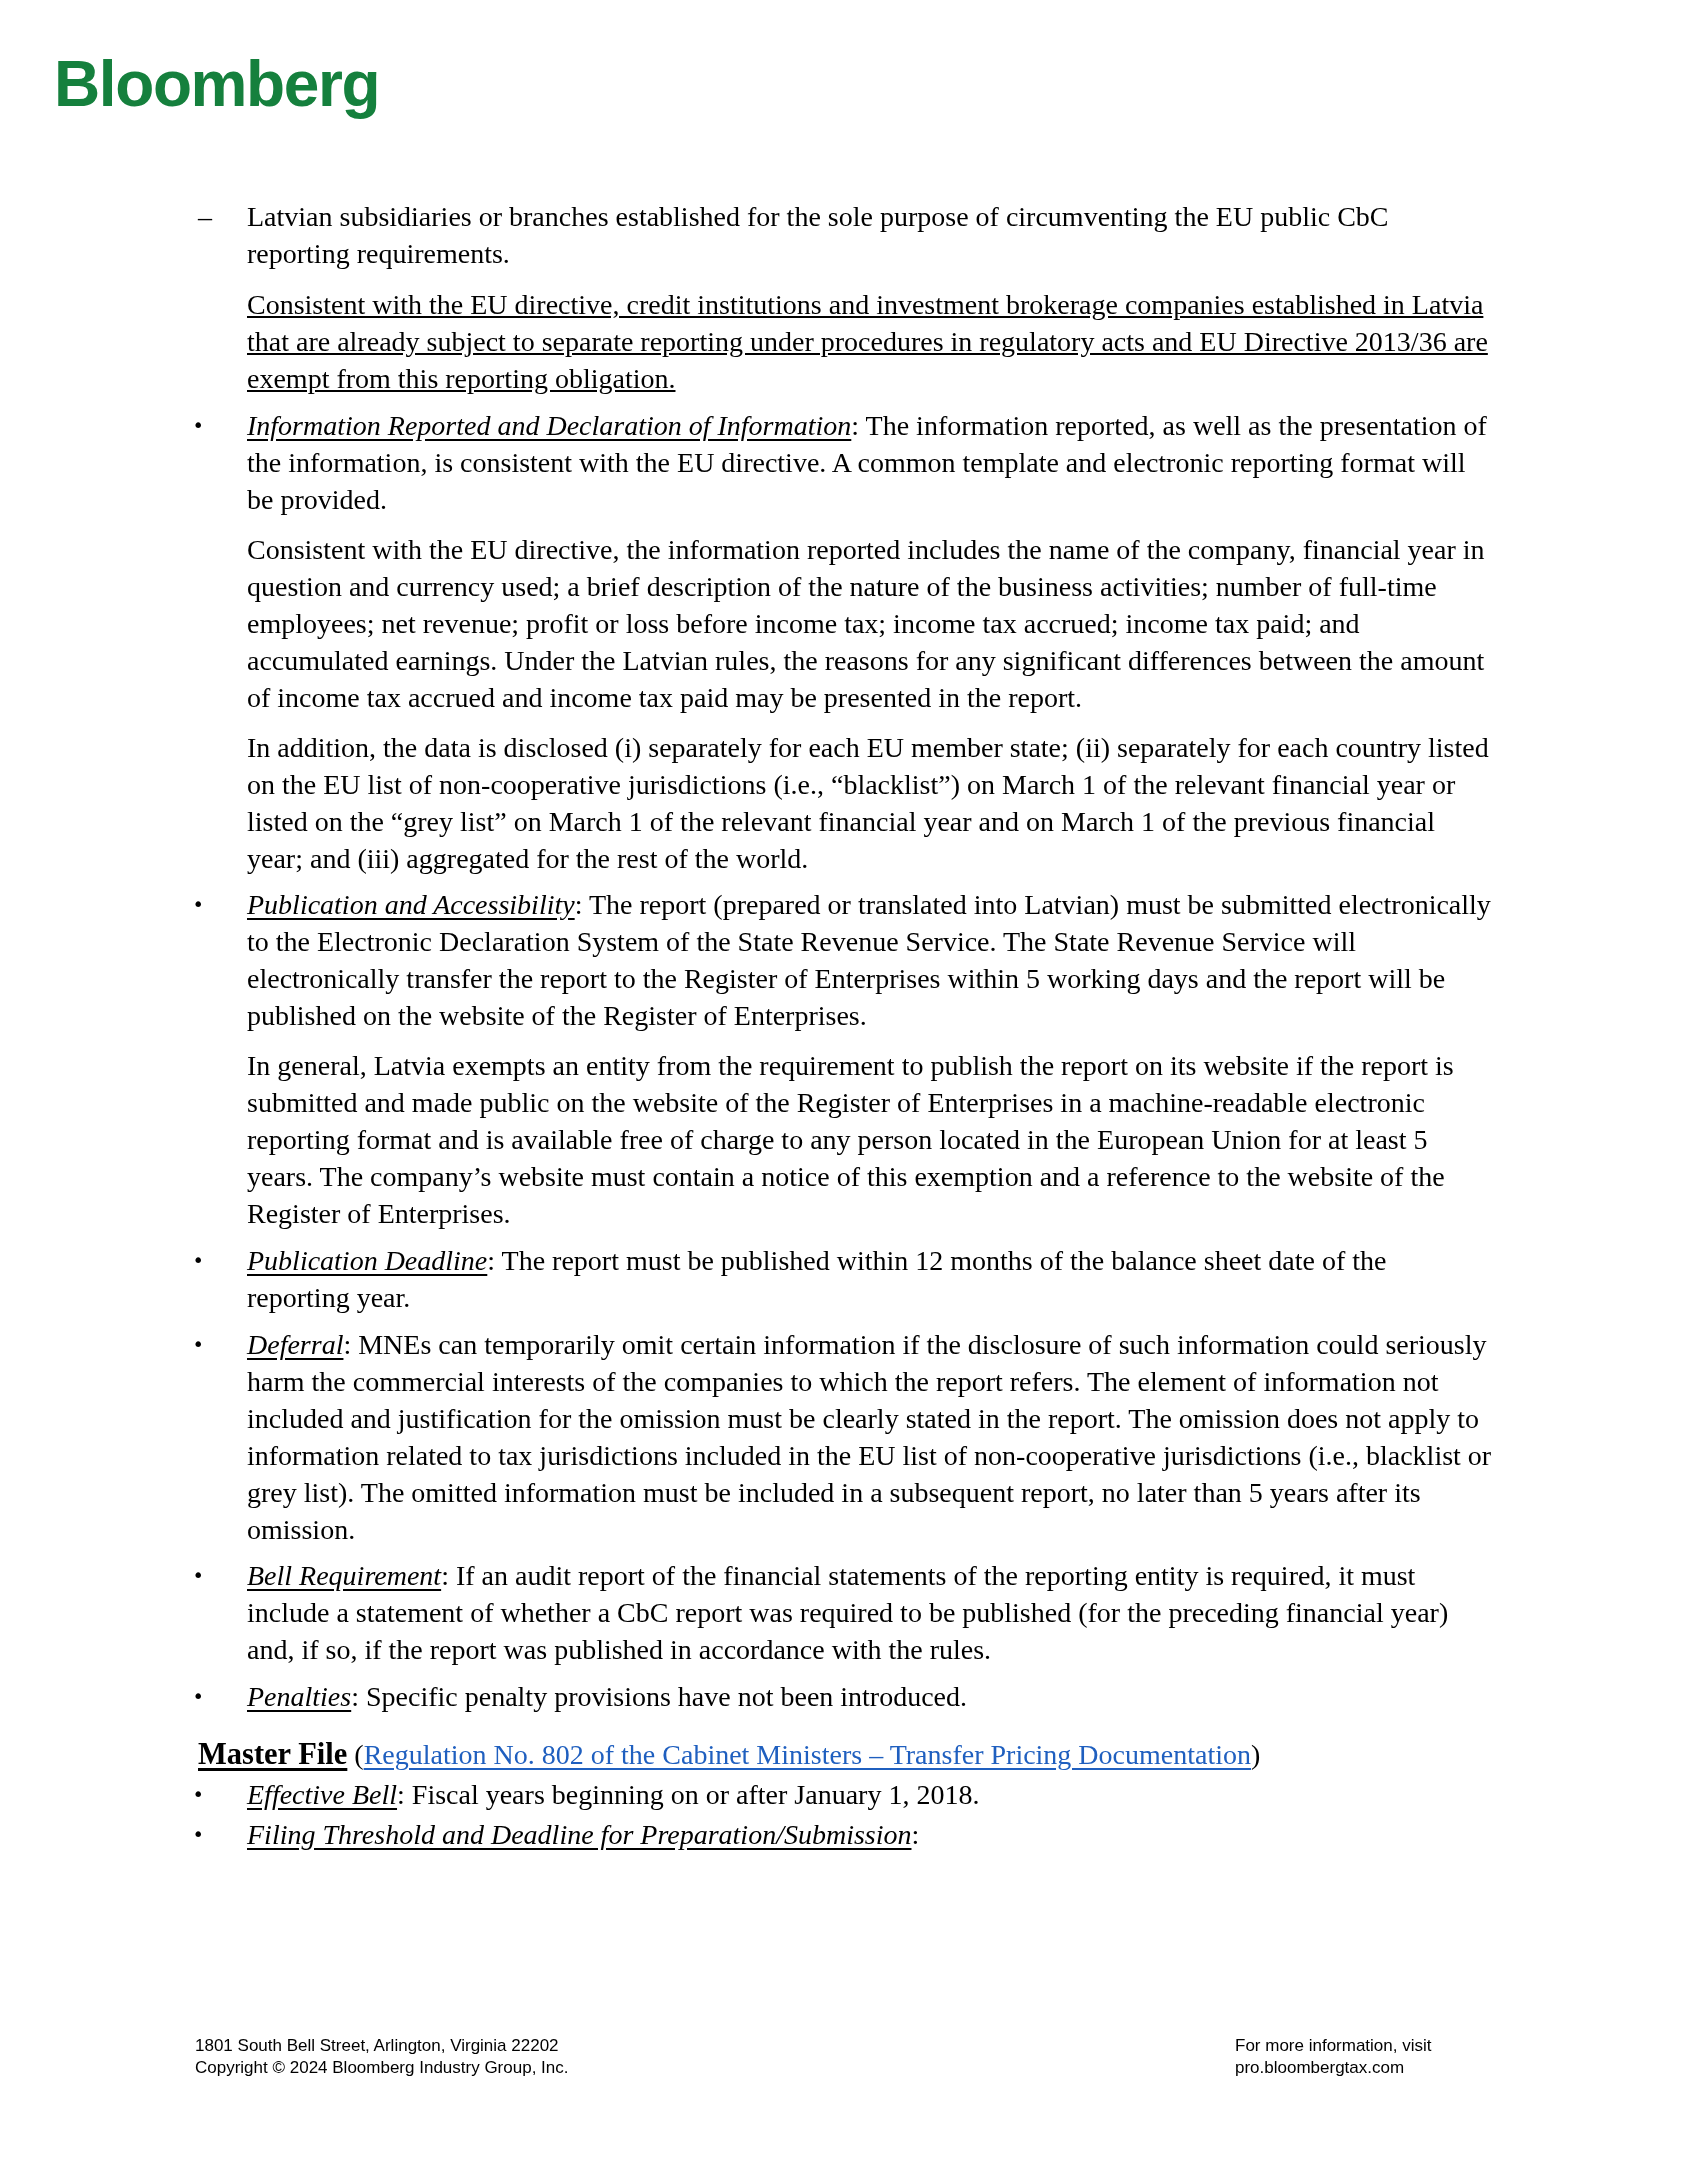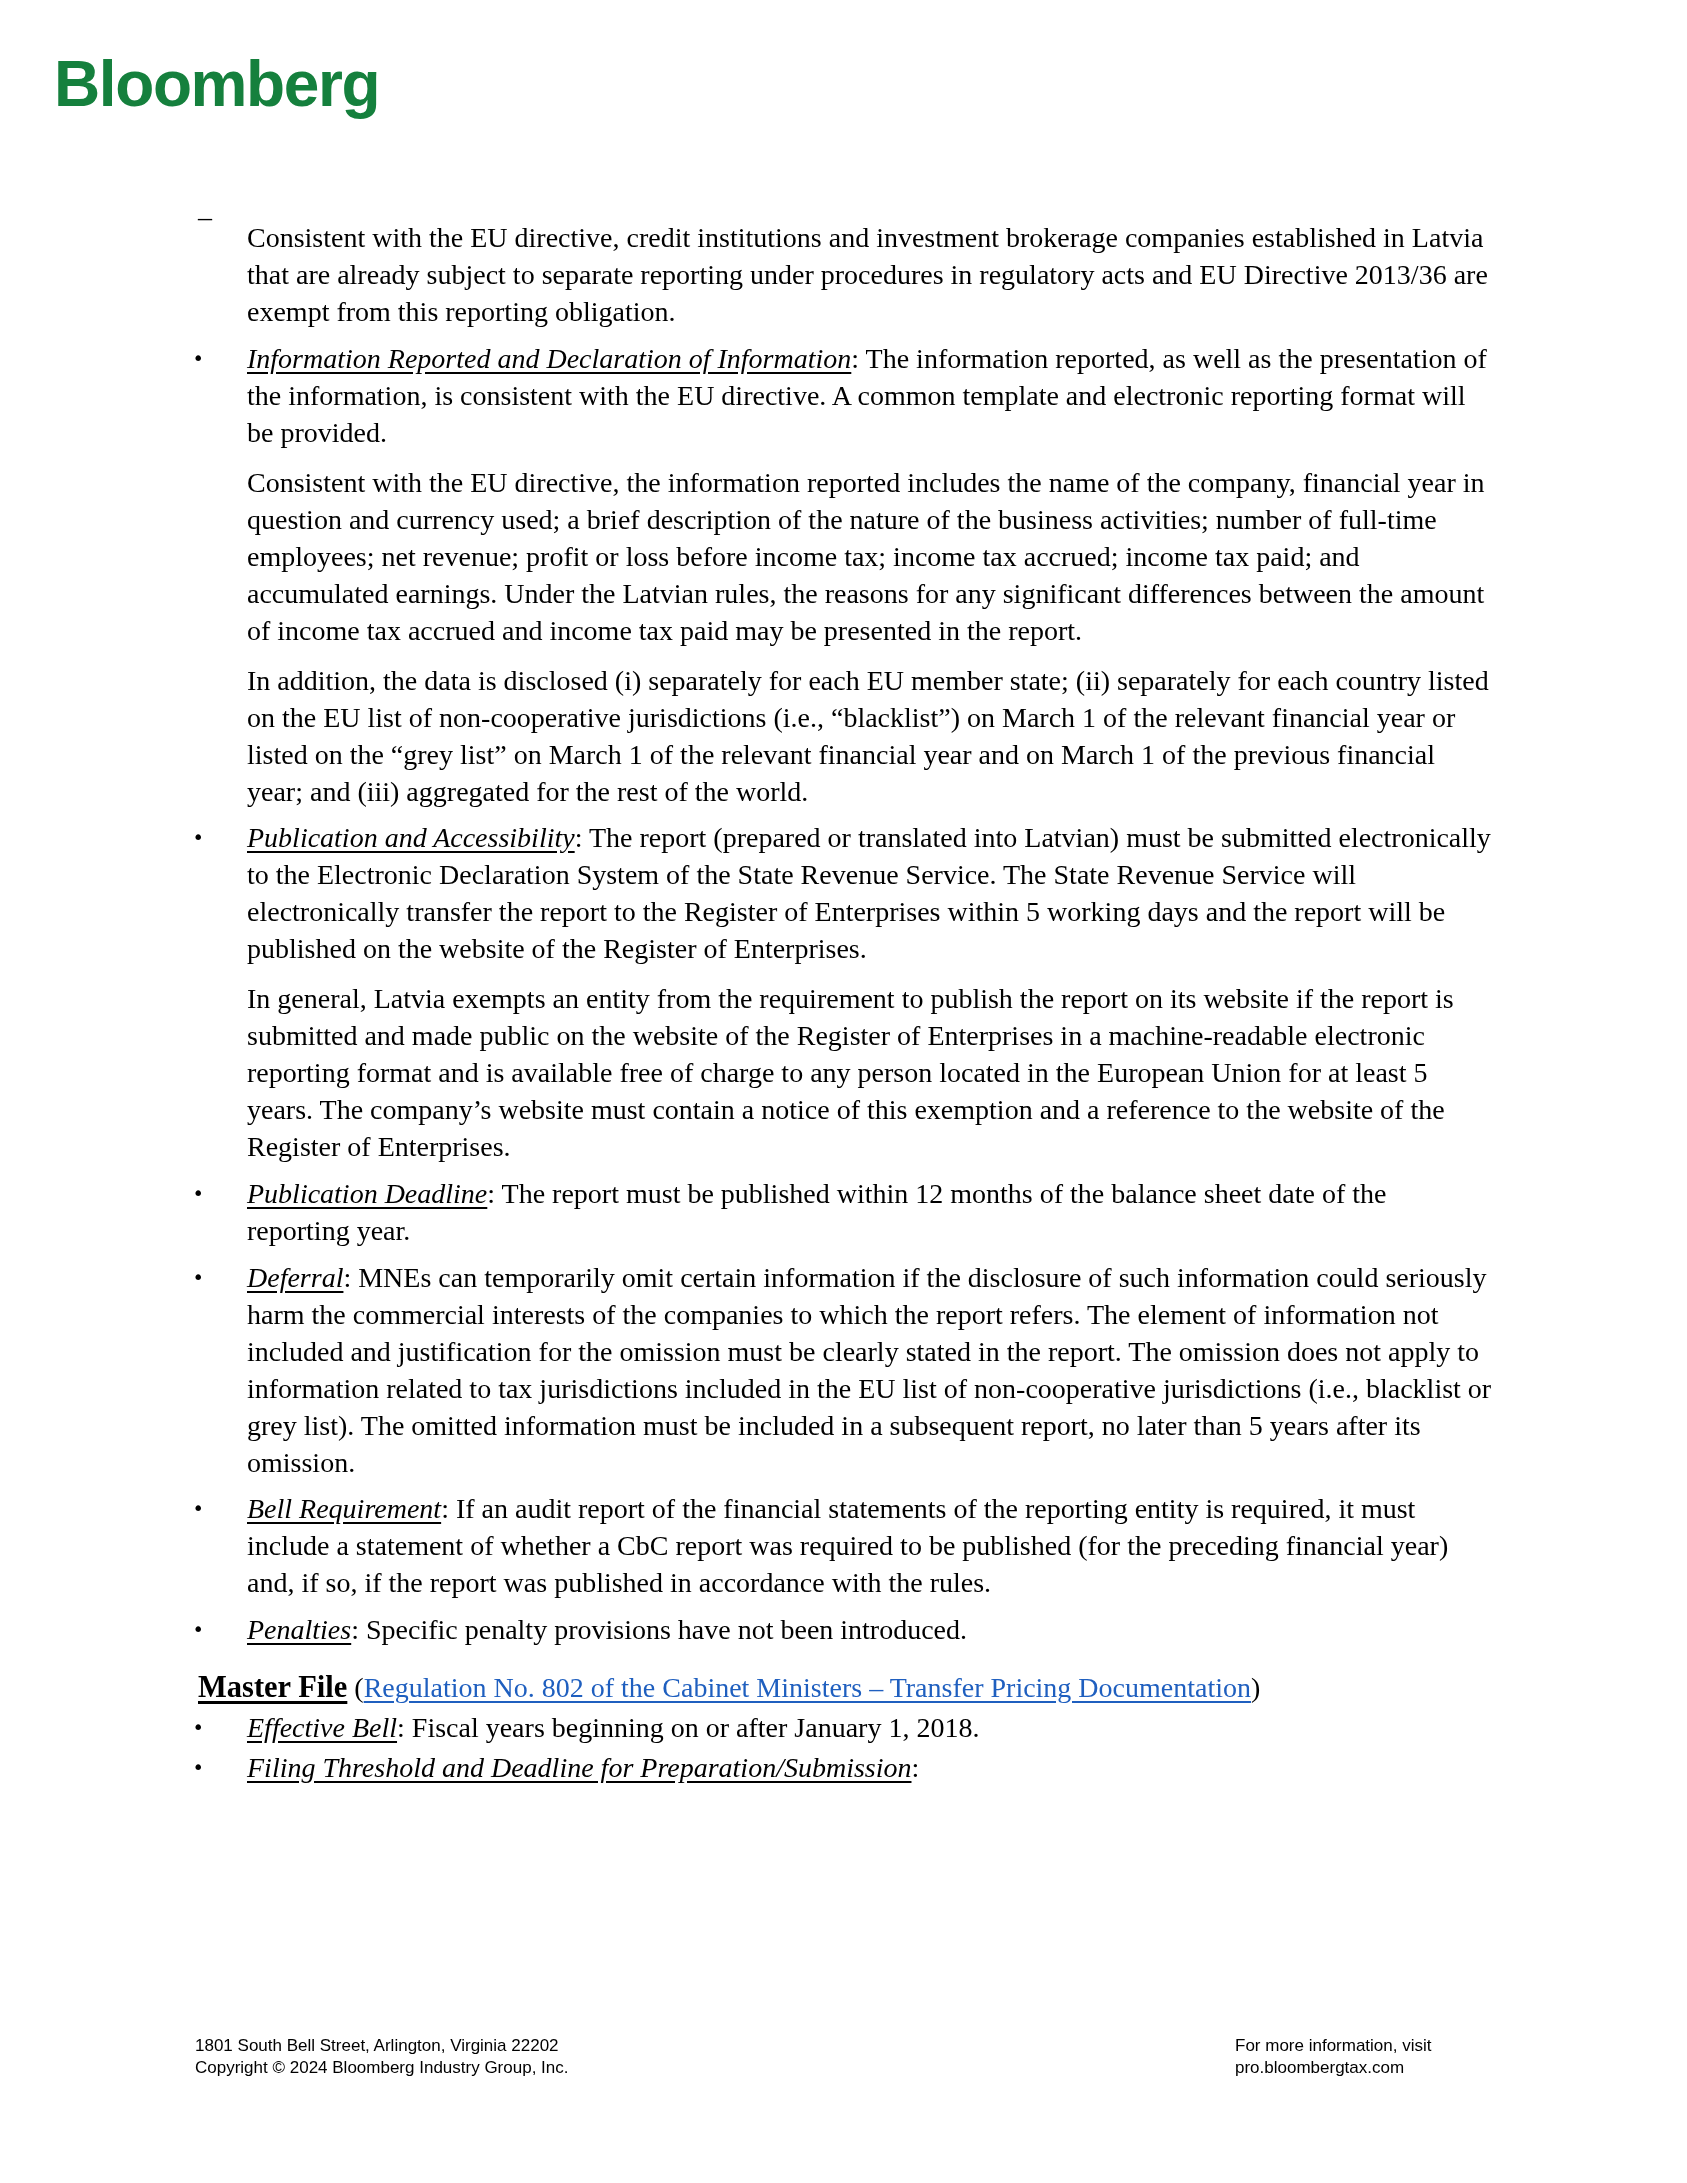--- a/index.html
+++ b/index.html
@@ -41,21 +41,22 @@
       padding-left: 60px;
       margin-left: 0;
     }
     .dash-item .marker {
       position: absolute;
       left: 11px;
       top: 0;
     }
     .para {
       padding-left: 60px;
-      margin-top: 21px;
+      margin-top: 14px;
+      text-decoration: underline;
     }
     .bullet-item {
       position: relative;
       padding-left: 60px;
       margin-top: 9.7px;
     }
     .bullet-item .marker {
       position: absolute;
       left: 5.6px;
       top: 0;
@@ -119,20 +120,21 @@
 <body>
 
 <div class="logo">
   <span>Bloomberg</span>
 </div>
 
 <div class="content">
 
   <div class="dash-item">
     <span class="marker">–</span>
+    <span>Latvian subsidiaries or branches established for the sole purpose of circumventing the EU public CbC reporting requirements.</span>
   </div>
   <div class="para">Consistent with the EU directive, credit institutions and investment brokerage companies established in Latvia that are already subject to separate reporting under procedures in regulatory acts and EU Directive 2013/36 are exempt from this reporting obligation.</div>
 
   <div class="bullet-item">
     <span class="marker">•</span>
     <div>
       <span class="label">Information Reported and Declaration of Information</span><span>:</span><span>  The information reported, as well as the presentation of the information, is consistent with the EU directive.  A common template and electronic reporting format will be provided.</span>
     </div>
     <div class="sub-para">Consistent with the EU directive, the information reported includes the name of the company, financial year in question and currency used; a brief description of the nature of the business activities; number of full-time employees; net revenue; profit or loss before income tax; income tax accrued; income tax paid; and accumulated earnings.  Under the Latvian rules, the reasons for any significant differences between the amount of income tax accrued and income tax paid may be presented in the report.</div>
     <div class="sub-para">In addition, the data is disclosed (i) separately for each EU member state; (ii) separately for each country listed on the EU list of non-cooperative jurisdictions (i.e., “blacklist”) on March 1 of the relevant financial year or listed on the “grey list” on March 1 of the relevant financial year and on March 1 of the previous financial year; and (iii) aggregated for the rest of the world.</div>

